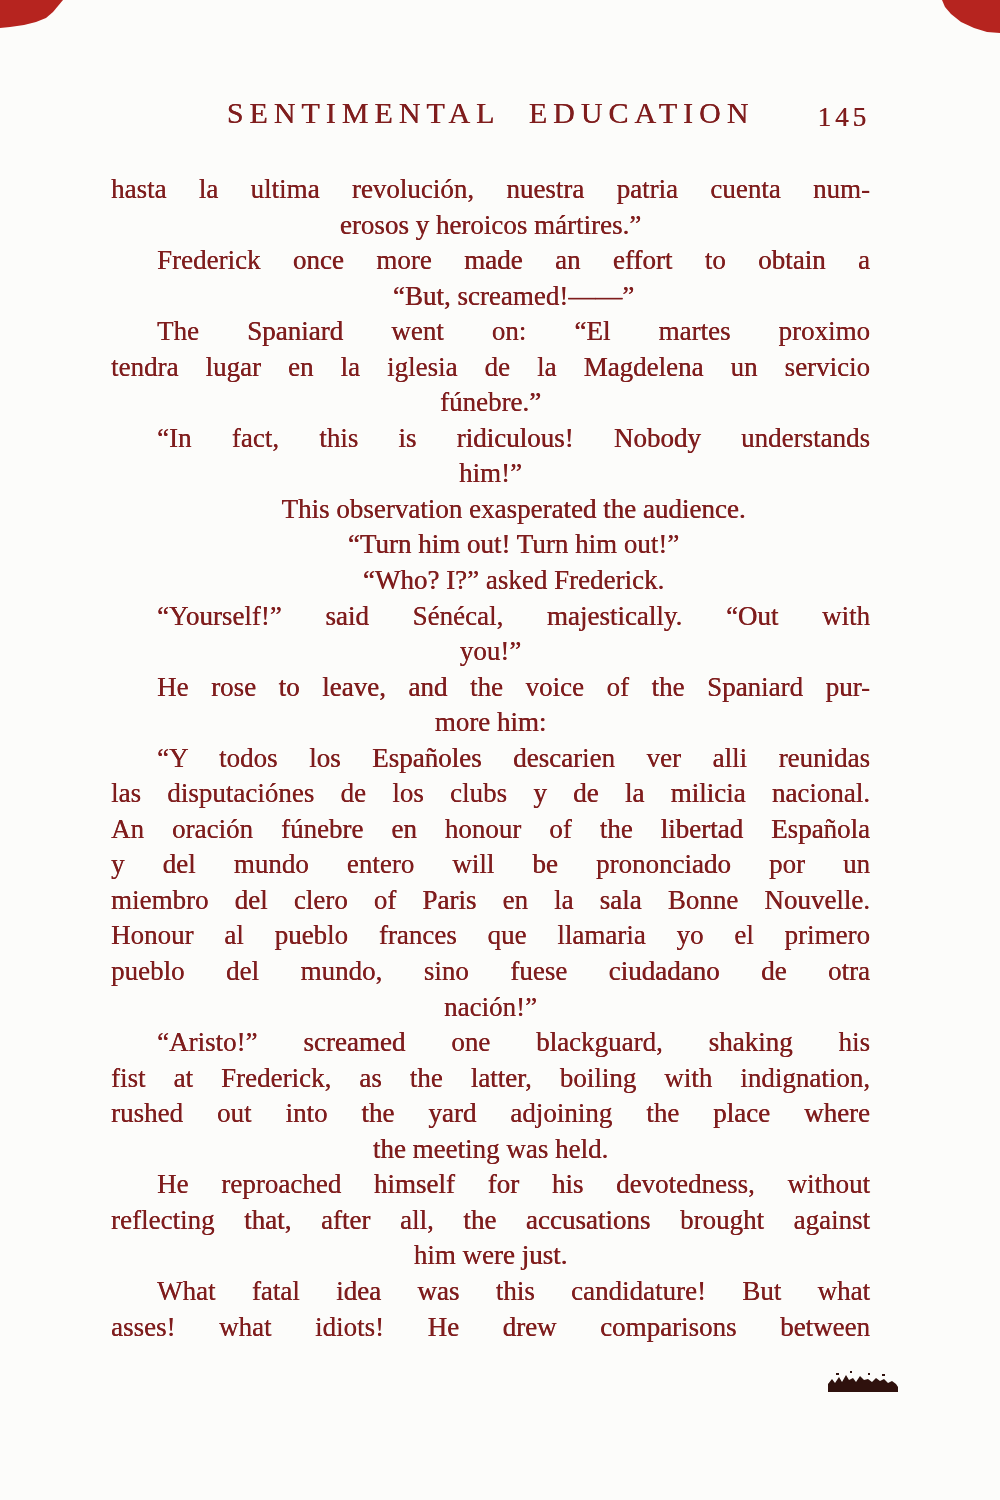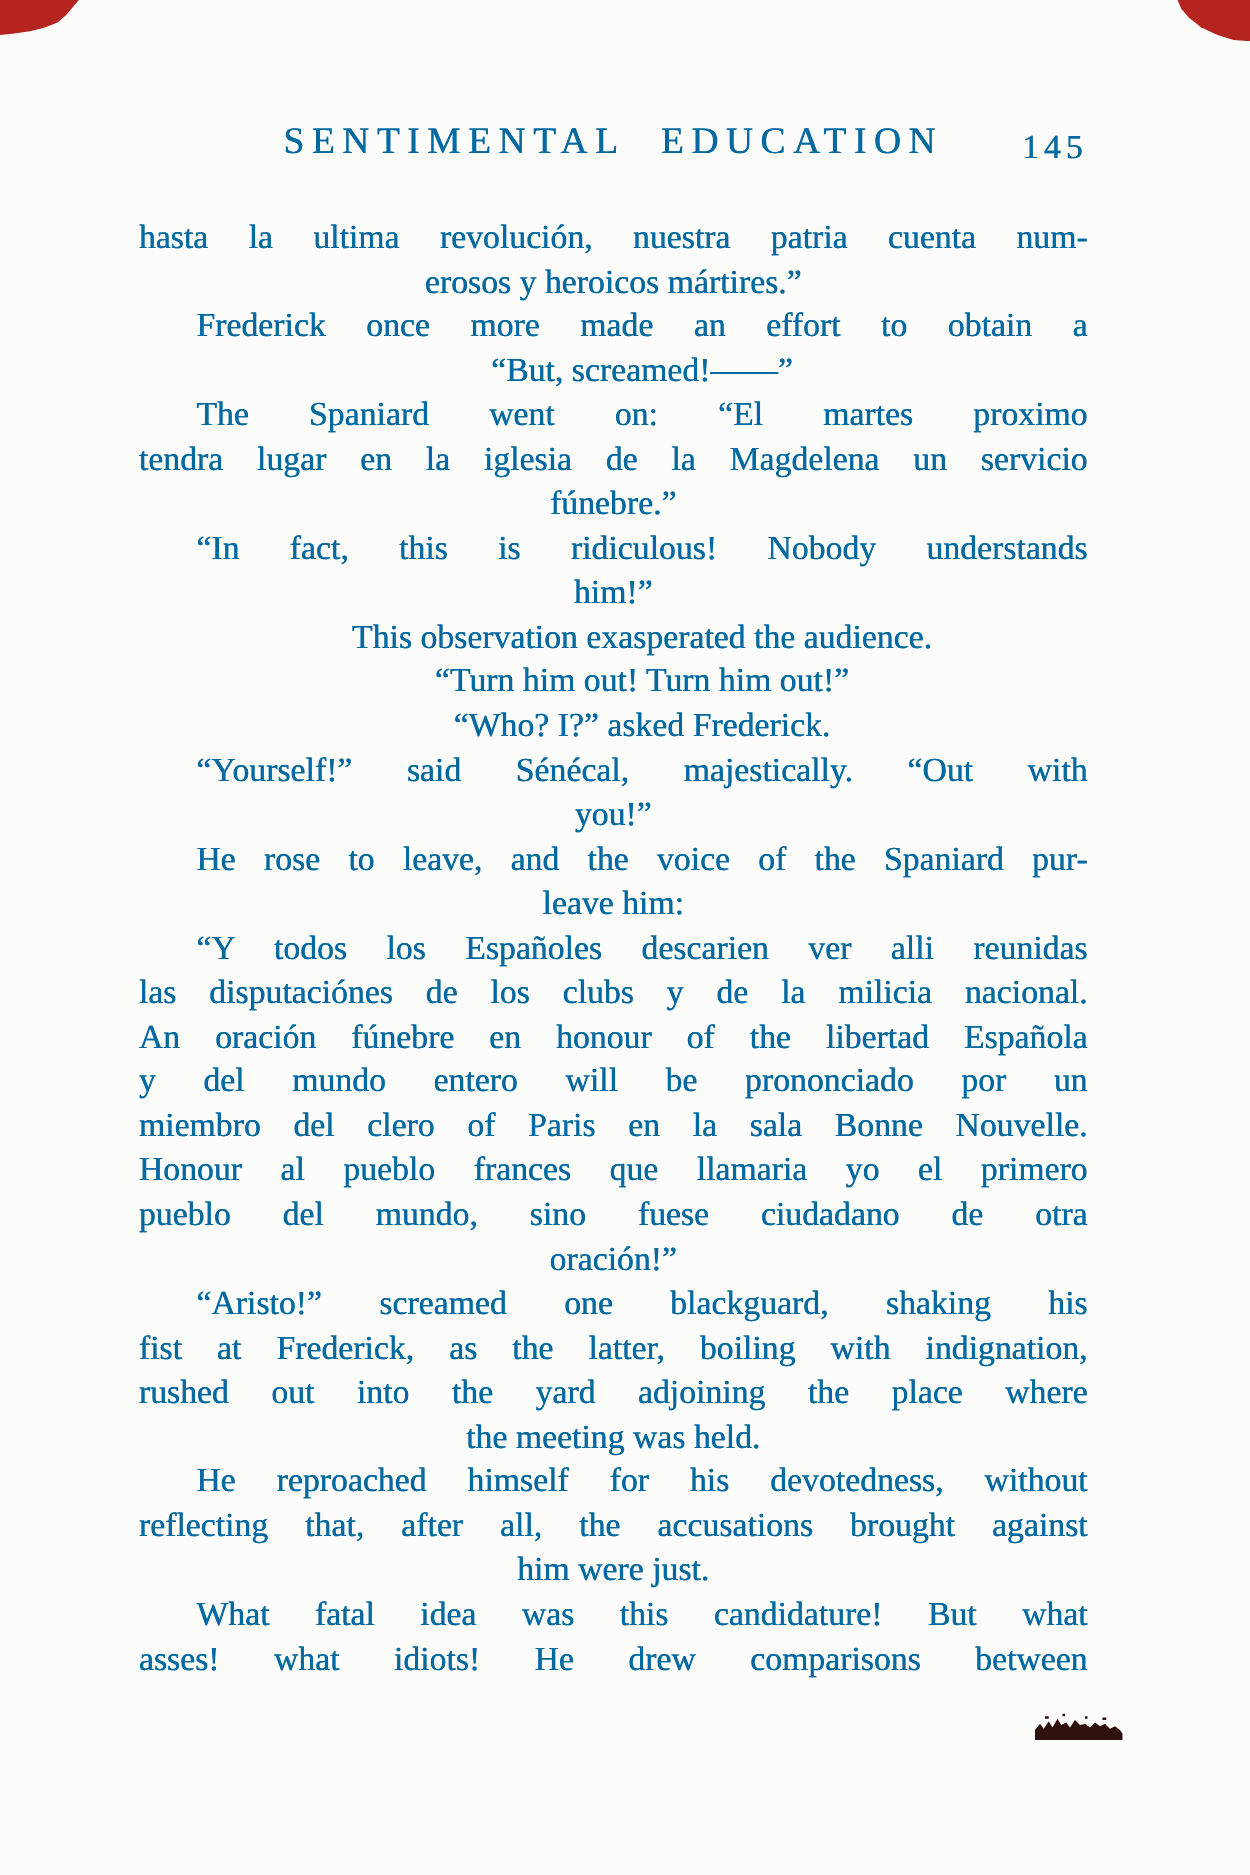--- a/index.html
+++ b/index.html
@@ -3,21 +3,21 @@
 <meta charset="utf-8">
 <style>
   html, body { margin: 0; padding: 0; background: #ffffff; }
   .page {
     position: relative;
     width: 1000px;
     height: 1500px;
     background: #fcfcfa;
     overflow: hidden;
     font-family: "Liberation Serif", "DejaVu Serif", serif;
-    color: #0369a1;
+    color: #7f1d1d;
   }
   
   .header {
     position: absolute;
     top: 96px;
     left: 111px;
     width: 759px;
     height: 46px;
   }
   .running-title {
@@ -81,29 +81,29 @@
       <div class="line j">tendra lugar en la iglesia de la Magdelena un servicio</div>
       <div class="line">fúnebre.”</div>
       <div class="line j i">“In fact, this is ridiculous! Nobody understands</div>
       <div class="line">him!”</div>
       <div class="line i">This observation exasperated the audience.</div>
       <div class="line i">“Turn him out! Turn him out!”</div>
       <div class="line i">“Who? I?” asked Frederick.</div>
       <div class="line j i">“Yourself!” said Sénécal, majestically. “Out with</div>
       <div class="line">you!”</div>
       <div class="line j i">He rose to leave, and the voice of the Spaniard pur-</div>
-      <div class="line">leave him:</div>
+      <div class="line">more him:</div>
       <div class="line j i">“Y todos los Españoles descarien ver alli reunidas</div>
       <div class="line j">las disputaciónes de los clubs y de la milicia nacional.</div>
       <div class="line j">An oración fúnebre en honour of the libertad Española</div>
       <div class="line j">y del mundo entero will be prononciado por un</div>
       <div class="line j">miembro del clero of Paris en la sala Bonne Nouvelle.</div>
       <div class="line j">Honour al pueblo frances que llamaria yo el primero</div>
       <div class="line j">pueblo del mundo, sino fuese ciudadano de otra</div>
-      <div class="line">oración!”</div>
+      <div class="line">nación!”</div>
       <div class="line j i">“Aristo!” screamed one blackguard, shaking his</div>
       <div class="line j">fist at Frederick, as the latter, boiling with indignation,</div>
       <div class="line j">rushed out into the yard adjoining the place where</div>
       <div class="line">the meeting was held.</div>
       <div class="line j i">He reproached himself for his devotedness, without</div>
       <div class="line j">reflecting that, after all, the accusations brought against</div>
       <div class="line">him were just.</div>
       <div class="line j i">What fatal idea was this candidature! But what</div>
       <div class="line j">asses! what idiots! He drew comparisons between</div>
     </div>

